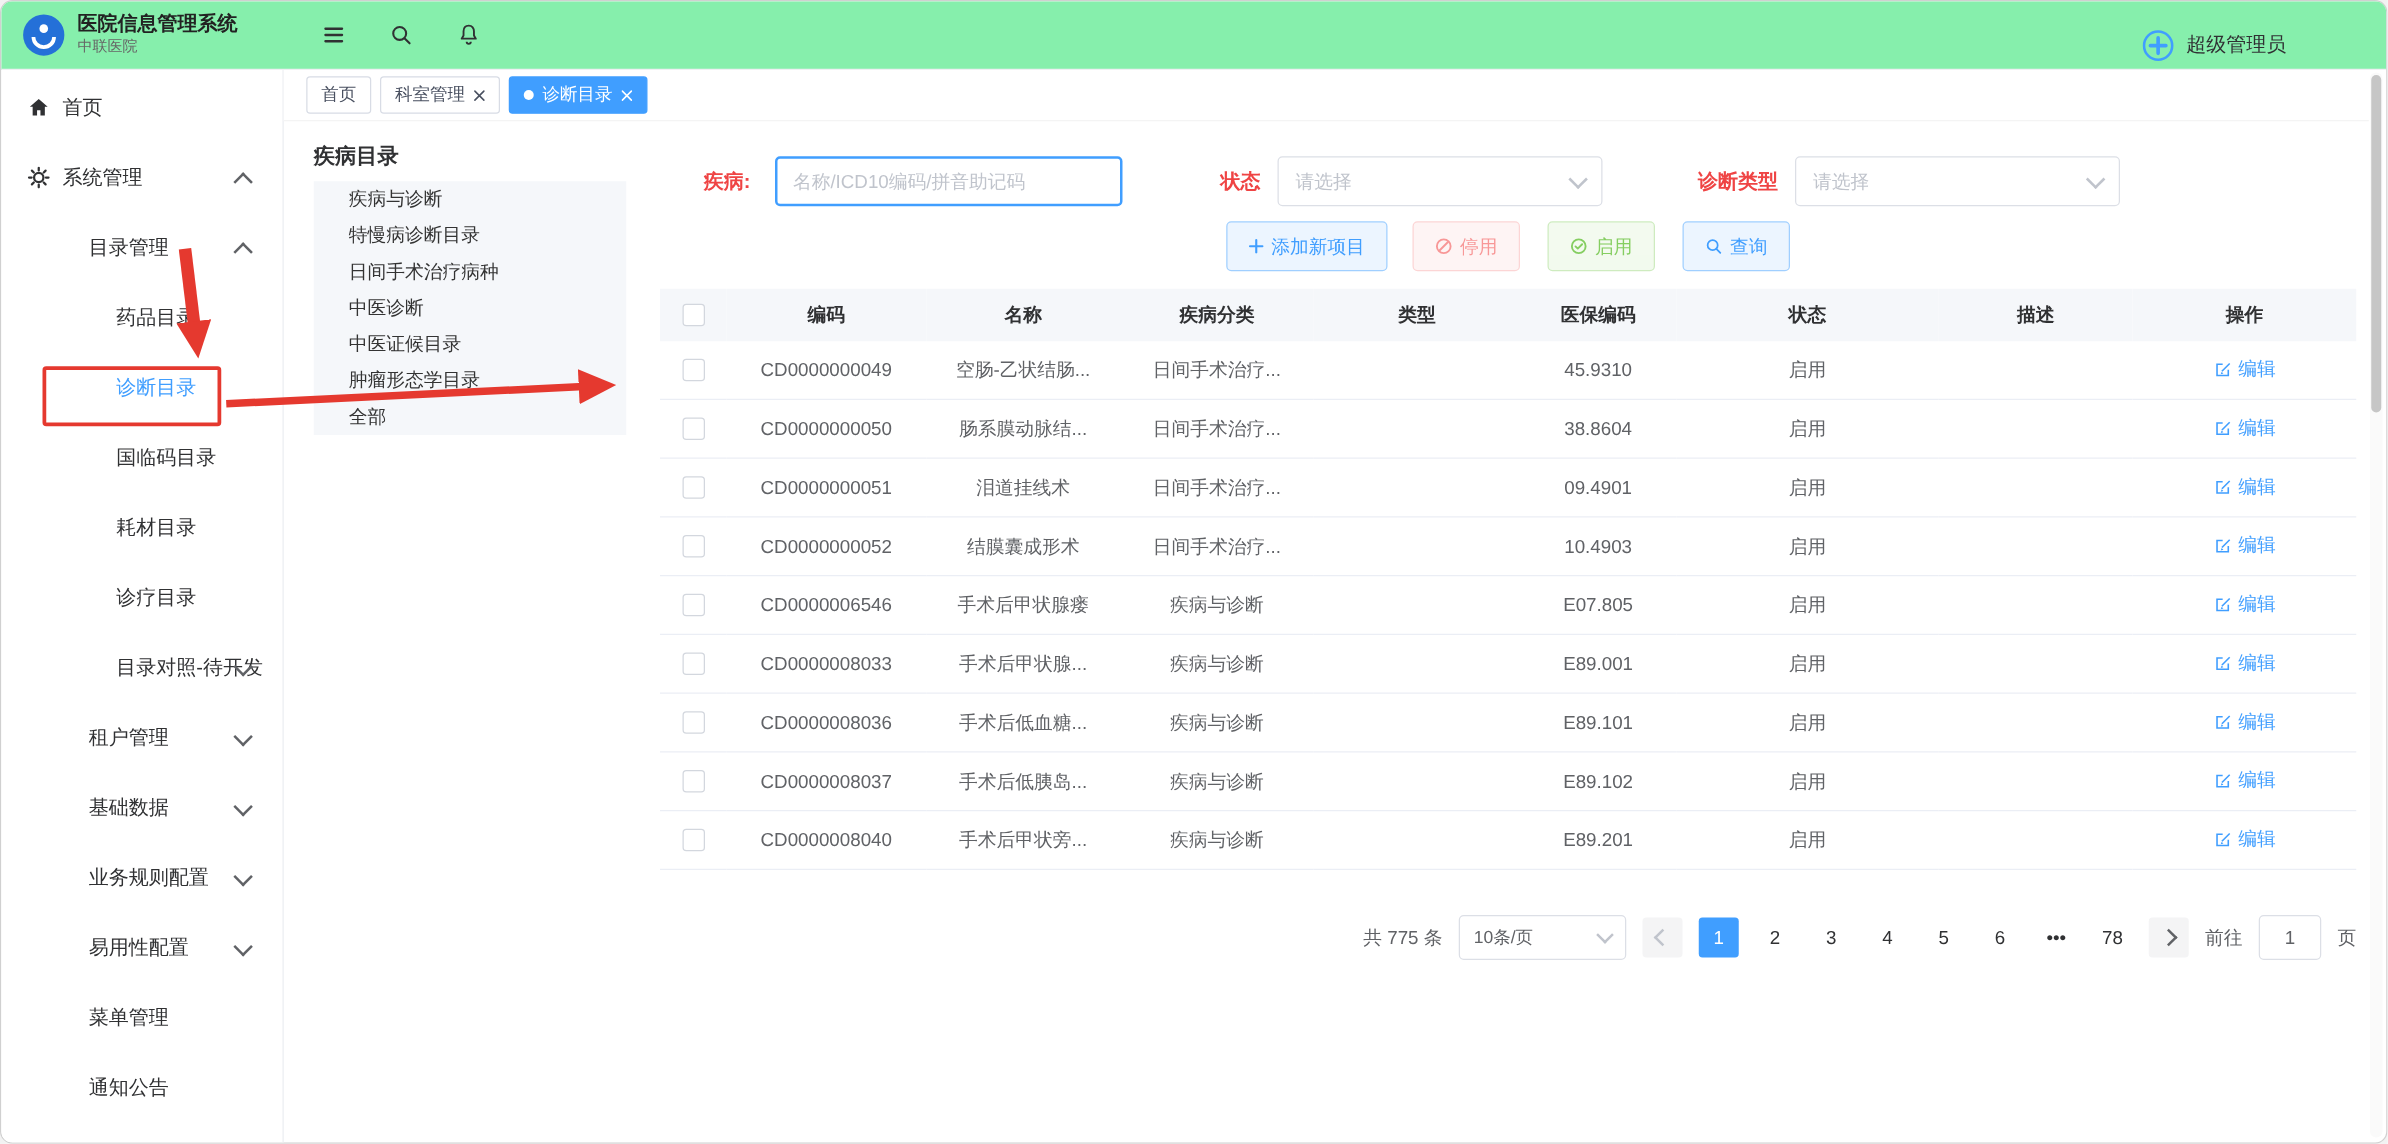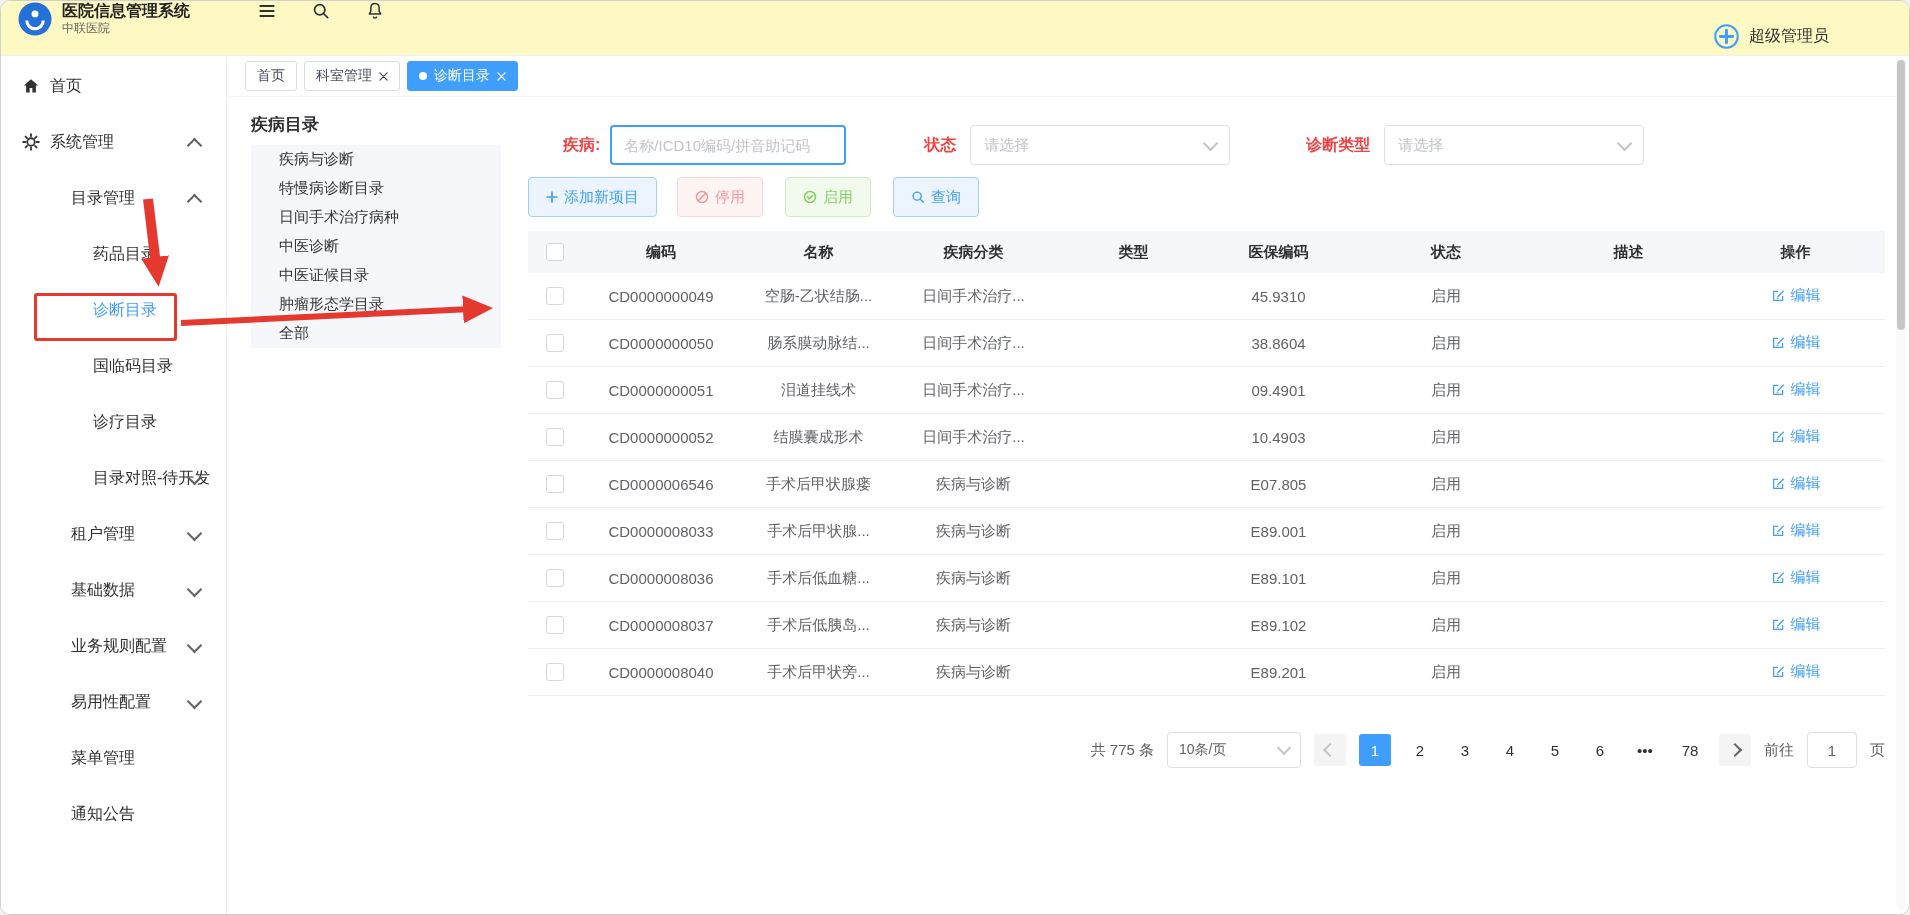--- a/index.html
+++ b/index.html
@@ -1,21 +1,21 @@
 <!DOCTYPE html>
 <html><head>
 <meta charset="utf-8">
 <style>
   html,body{margin:0;padding:0;background:#f2f2f2;}
   .screen{position:relative;width:1910px;height:915px;background:#fff;overflow:hidden;
           font-family:"Liberation Sans","DejaVu Sans",sans-serif;border:1px solid #d0d0d0;
           border-radius:10px;box-sizing:border-box;color:#303133;}
   
-  .header{position:absolute;top:0;left:0;width:100%;height:55px;background:#fef9c3;
-          border-bottom:1px solid #eef0f3;display:flex;align-items:flex-start;box-sizing:border-box;}
+  .header{position:absolute;top:0;left:0;width:100%;height:55px;background:#86efac;
+          border-bottom:1px solid #eef0f3;display:flex;align-items:center;box-sizing:border-box;}
   .brand{width:226px;display:flex;align-items:center;padding-left:16px;box-sizing:border-box;}
   .brand-text{margin-left:9px;line-height:1.15;}
   .app-title{font-size:16px;font-weight:700;color:#222;}
   .org-name{font-size:12px;color:#666;margin-top:2px;}
   .hdr-icons{display:flex;align-items:center;gap:34px;margin-left:30px;color:#303133;}
   .hdr-icons .hicon{display:flex;align-items:center;cursor:pointer;}
   .user{position:absolute;right:80px;top:0;height:70px;display:flex;align-items:center;gap:9px;
         font-size:16px;color:#303133;cursor:pointer;}
   
   .sidebar{position:absolute;top:55px;left:0;width:226px;bottom:0;background:#fff;
@@ -44,30 +44,30 @@
   .catalog{position:absolute;left:250px;top:112px;width:250px;}
   .catalog-title{font-size:17px;font-weight:700;color:#303133;}
   .catalog-list{margin-top:9px;background:#f5f7fa;}
   .catalog-item{height:29px;display:flex;align-items:center;padding-left:28px;font-size:15px;
                 color:#333;cursor:pointer;}
   
   .main{position:absolute;left:527px;top:108px;width:1357px;}
   .filter-row{display:flex;align-items:center;margin-top:16px;}
   .flabel{font-size:16px;font-weight:700;color:#ef4444;white-space:nowrap;}
   .f-disease{margin-left:35px;}
-  .search-input{margin-left:10px;width:236px;height:40px;border:2px solid #409eff;border-radius:4px;
+  .search-input{margin-left:20px;width:278px;height:40px;border:2px solid #409eff;border-radius:4px;
                 padding:0 12px;font-size:15px;box-sizing:border-box;outline:none;color:#6d28d9;}
   .search-input::placeholder{color:#c0c4cc;}
   .f-status{margin-left:78px;}
   .f-type{margin-left:76px;}
   .sel{margin-left:14px;width:260px;height:40px;border:1px solid #dcdfe6;border-radius:4px;background:#fff;
        display:flex;align-items:center;justify-content:space-between;padding:0 13px;
        color:#c0c4cc;font-size:15px;cursor:pointer;box-sizing:border-box;}
   .sel .chev{position:static;border-color:#c0c4cc;transform:rotate(45deg);margin-top:-4px;}
-  .btn-row{display:flex;align-items:center;margin-top:12px;}
+  .btn-row{display:flex;align-items:center;margin-top:12px;justify-content:center;}
   .btn{height:40px;border-radius:4px;display:inline-flex;align-items:center;justify-content:center;
        font-size:15px;padding:0 17px;cursor:pointer;border:1px solid;gap:6px;box-sizing:border-box;}
   .btn-add{background:#ecf5ff;border-color:#a0cfff;color:#409eff;}
   .btn-stop{background:#fef0f0;border-color:#fbc4c4;color:#f56c6c;opacity:.7;margin-left:20px;}
   .btn-start{background:#f0f9eb;border-color:#c2e7b0;color:#67c23a;opacity:.8;margin-left:22px;}
   .btn-query{background:#ecf5ff;border-color:#a0cfff;color:#409eff;margin-left:22px;}
   
   table{width:1357px;border-collapse:collapse;table-layout:fixed;margin-top:14px;}
   thead th{height:40px;background:#f5f7fa;font-size:15px;color:#303133;font-weight:700;text-align:center;}
   tbody td{height:44px;border-bottom:1px solid #ebeef5;font-size:15px;color:#606266;text-align:center;
@@ -182,20 +182,23 @@
       <span class="chev up"></span>
     </div>
     <div class="side-item lv3">
       <span>药品目录</span>
     </div>
     <div class="side-item lv3 active">
       <span>诊断目录</span>
     </div>
     <div class="side-item lv3">
       <span>国临码目录</span>
+    </div>
+    <div class="side-item lv3">
+      <span>耗材目录</span>
     </div>
     <div class="side-item lv3">
       <span>诊疗目录</span>
     </div>
     <div class="side-item lv3">
       <span>目录对照-待开发</span>
       <span class="chev down"></span>
     </div>
     <div class="side-item lv2">
       <span>租户管理</span>

